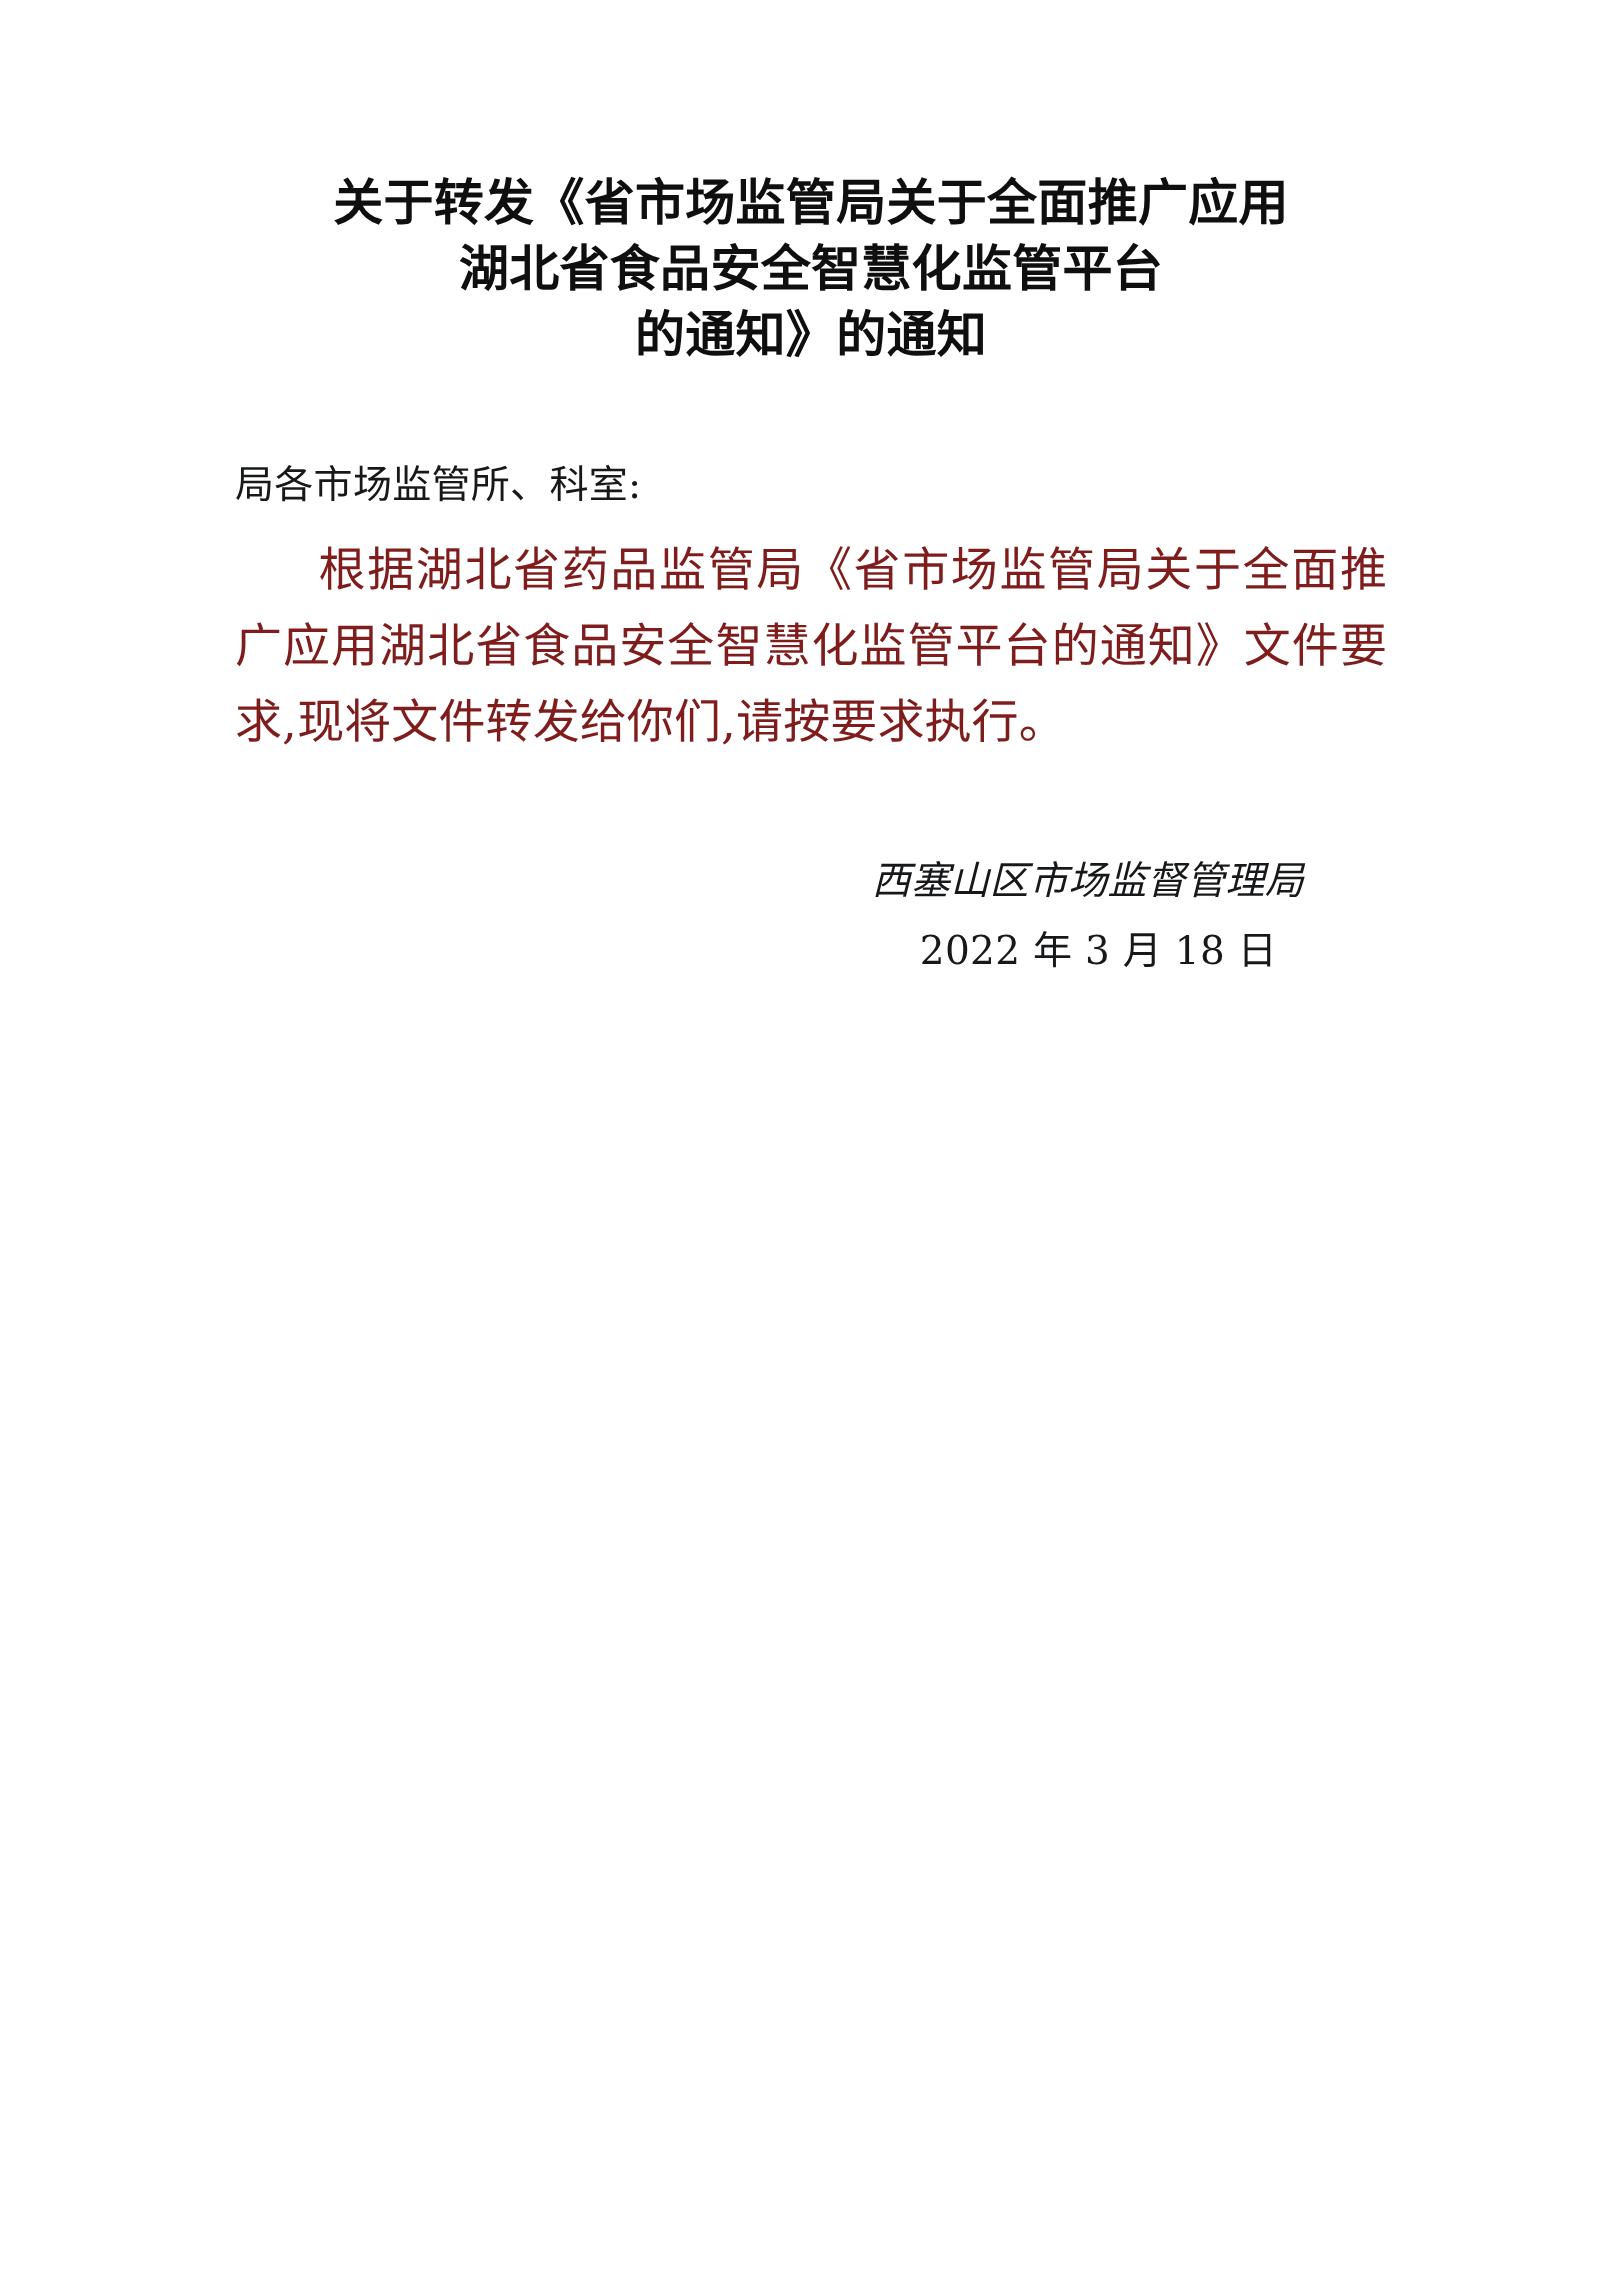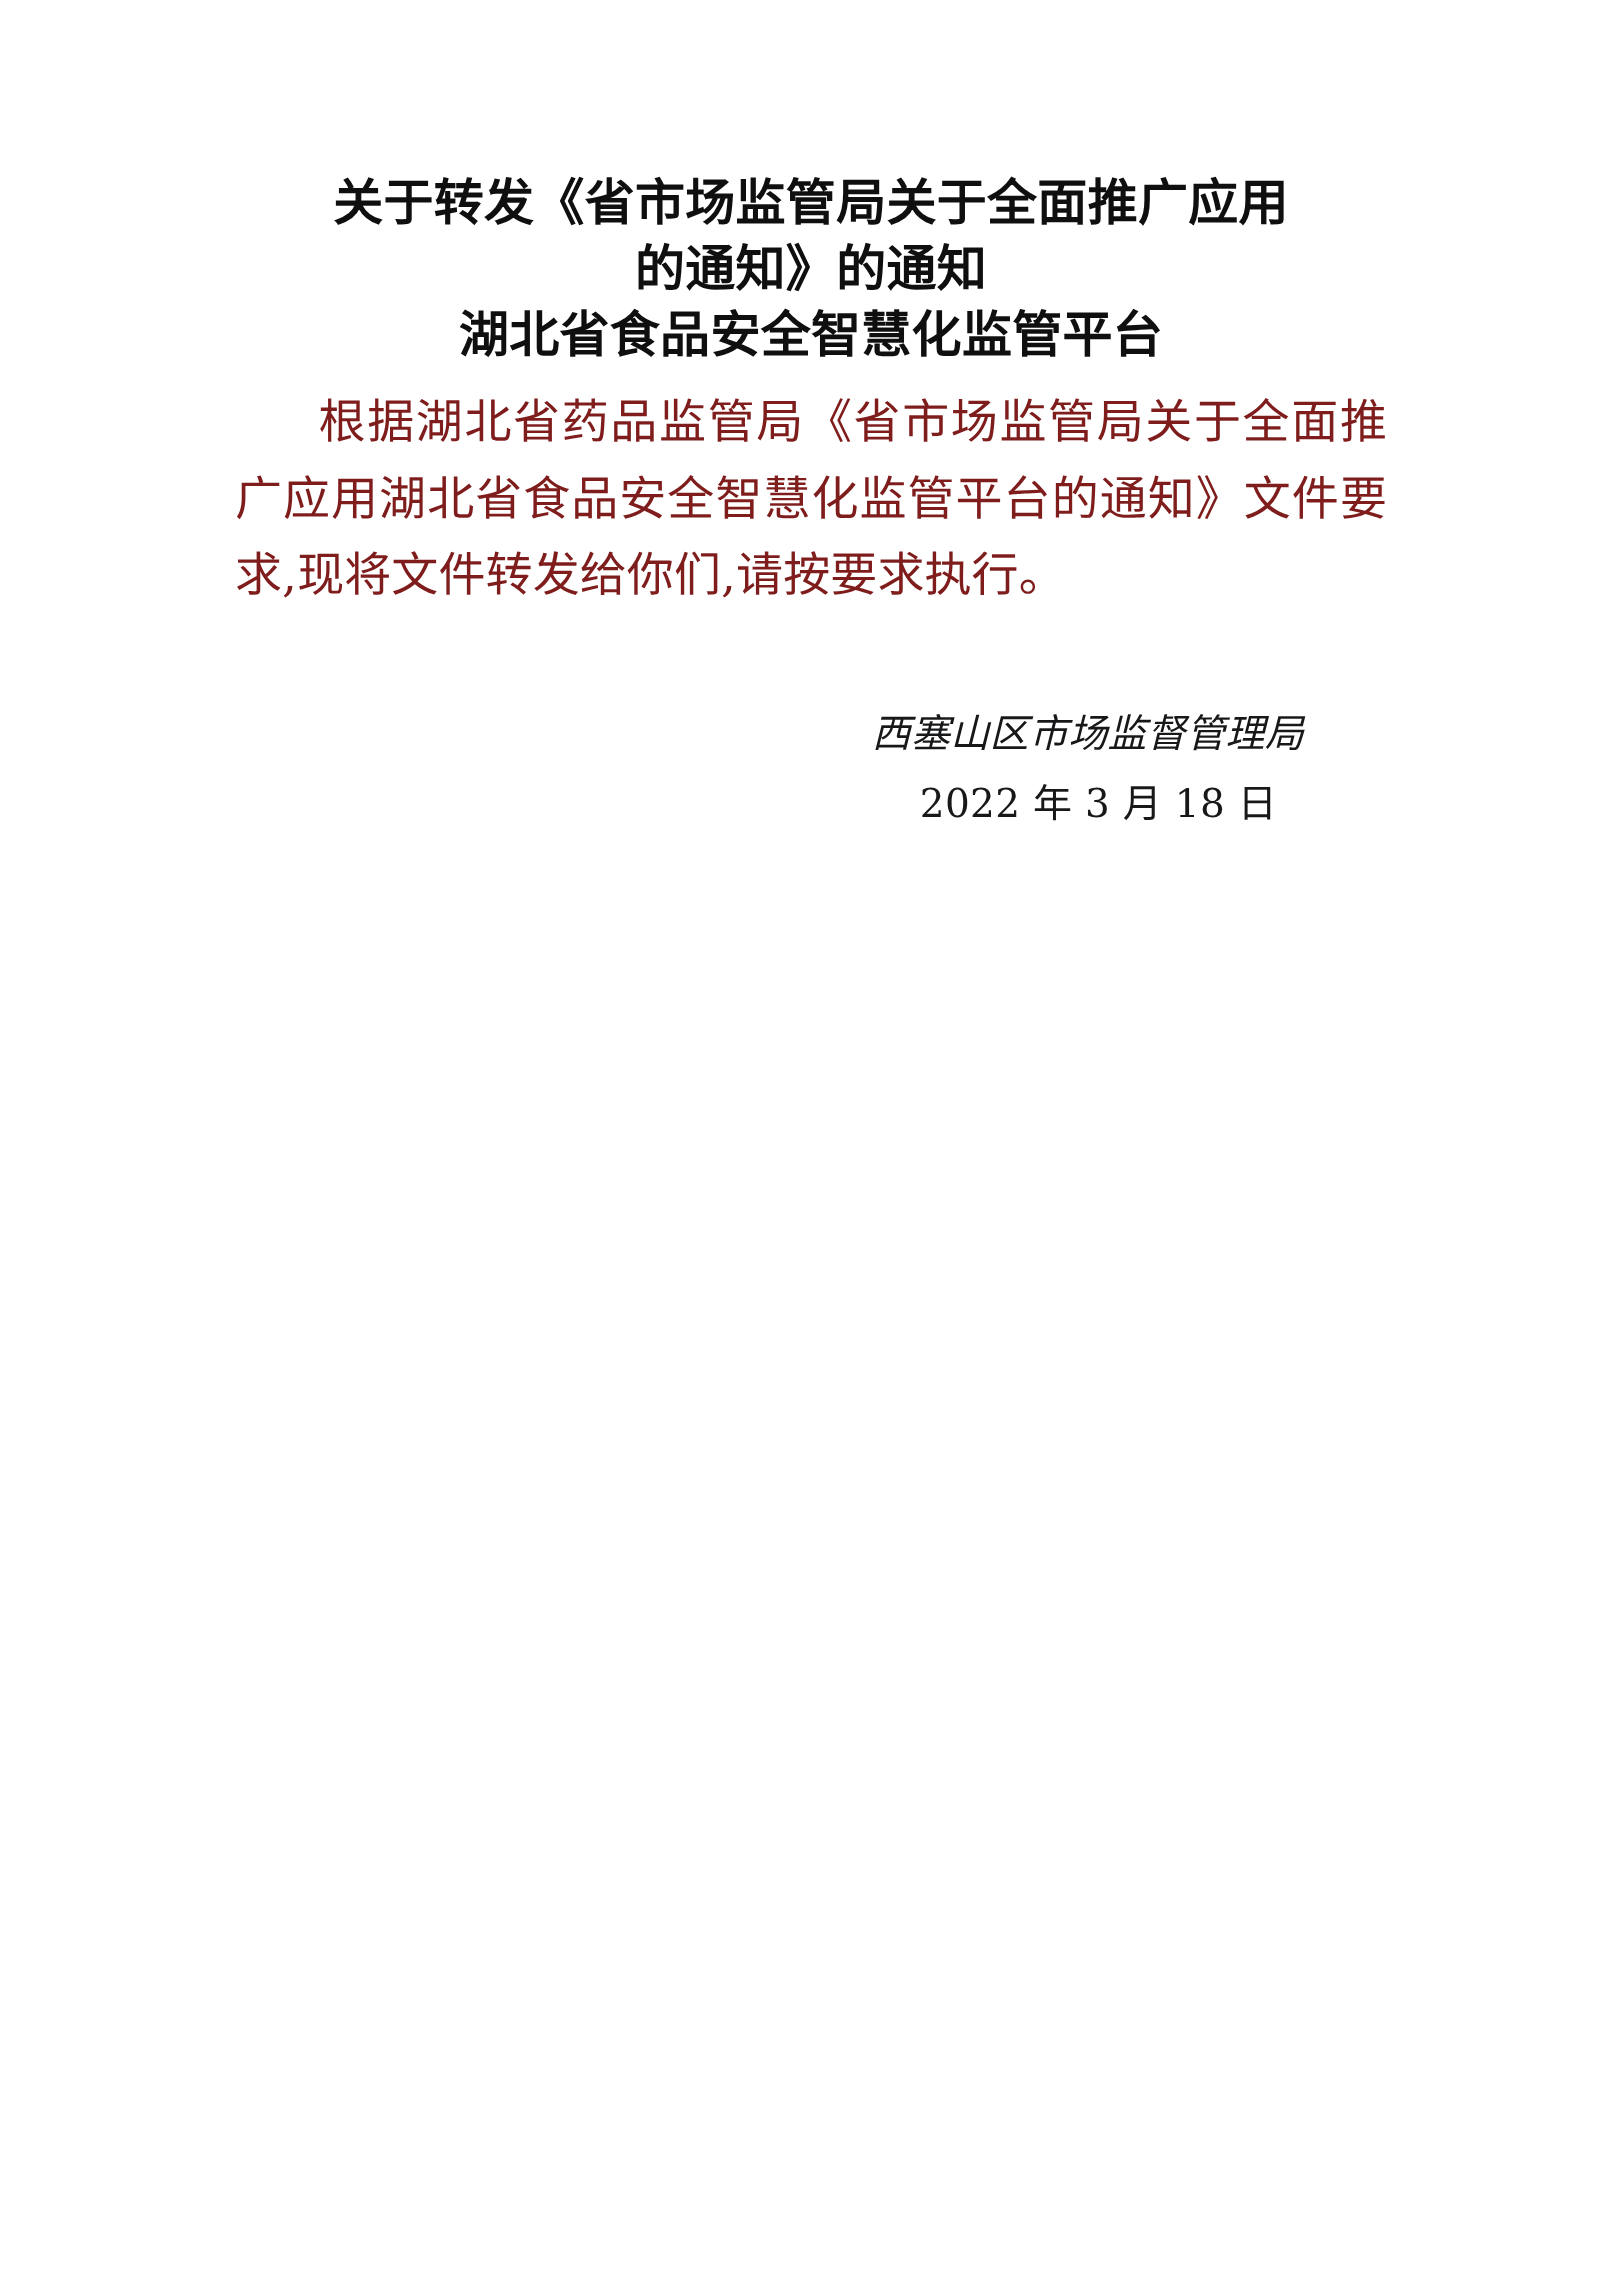--- a/index.html
+++ b/index.html
@@ -94,24 +94,25 @@
   }
 </style>
 </head>
 <body>
 
 <div class="page">
   <div class="content">
 
     <h1 class="doc-title">
       <span class="tline l1">关于转发《省市场监管局关于全面推广应用</span>
+      <span class="tline l2">湖北省食品安全智慧化监管平台</span>
       <span class="tline l3">的通知》的通知</span>
-      <span class="tline l2">湖北省食品安全智慧化监管平台</span>
     </h1>
 
+    <div class="salutation">局各市场监管所、科室:</div>
 
     <p class="body-para"><span class="indent"></span><span>根据湖北省药品监管局《省市场监管局关于全面推广应用湖北省食品安全智慧化监管平台的通知》文件要求,现将文件转发给你们,请按要求执行。</span></p>
 
     <div class="signature-block">
       <div class="signature-org">西塞山区市场监督管理局</div>
       <div class="signature-date">2022 年 3 月 18 日</div>
     </div>
 
   </div>
 </div>

